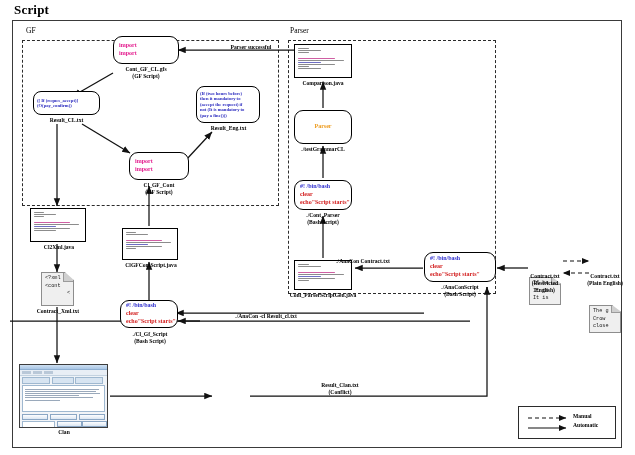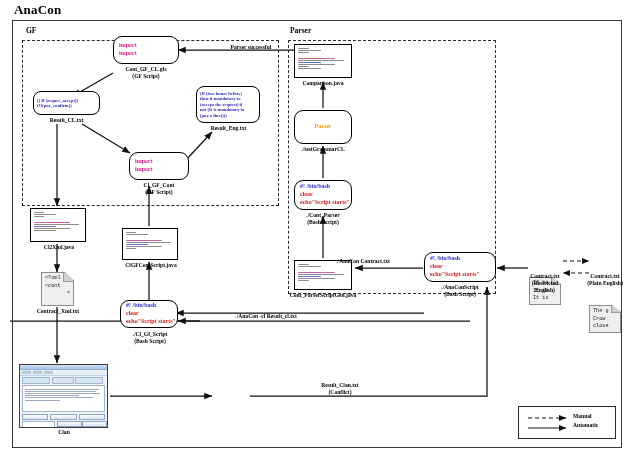--- a/index.html
+++ b/index.html
@@ -14,21 +14,21 @@
          font-family:"Liberation Serif",serif;letter-spacing:.2px;}
 
   
   #outer{left:12px;top:20px;width:610px;height:428px;
          border:1px solid #3a3a3a;box-sizing:border-box;background:#fff;}
 
   
   .dashgroup{border:1.6px dashed #2b2b2b;box-sizing:border-box;background:transparent;}
   #gf-box{left:22px;top:40px;width:257px;height:166px;}
   #parser-box{left:288px;top:40px;width:208px;height:254px;}
-  .grouplabel{font-size:7.5px;font-weight:bold;font-family:"Liberation Serif",serif;}
+  .grouplabel{font-size:7.5px;font-weight:normal;font-family:"Liberation Serif",serif;}
   #gf-label{left:26px;top:26px;}
   #parser-label{left:290px;top:26px;}
 
   
   .rbox{border:1.7px solid #000;border-radius:9px;background:#fff;box-sizing:border-box;
         display:flex;flex-direction:column;justify-content:center;
         padding:3px 5px;overflow:hidden;}
   .rbox .ln{font-size:6px;font-weight:bold;line-height:1.32;
             font-family:"Liberation Serif",serif;white-space:nowrap;}
   .import{color:#e31c8d;}
@@ -94,21 +94,21 @@
   
   #legend{left:518px;top:406px;width:98px;height:33px;border:1px solid #2b2b2b;
           box-sizing:border-box;background:#fff;}
   .legtxt{font-size:5.6px;font-weight:bold;font-family:"Liberation Serif",serif;white-space:nowrap;}
 </style>
 </head>
 <body>
 
 <div id="root">
 
-  <div class="abs" id="title">AnaCon</div>
+  <div class="abs" id="title">Script</div>
 
   <div class="abs" id="outer"></div>
 
   <div class="abs dashgroup" id="gf-box"></div>
   <div class="abs grouplabel" id="gf-label">GF</div>
 
   <div class="abs dashgroup" id="parser-box"></div>
   <div class="abs grouplabel" id="parser-label">Parser</div>
 
   <svg id="wires" viewBox="0 0 635 455">

